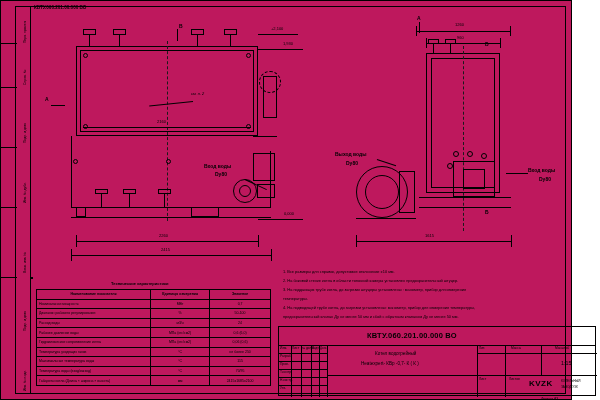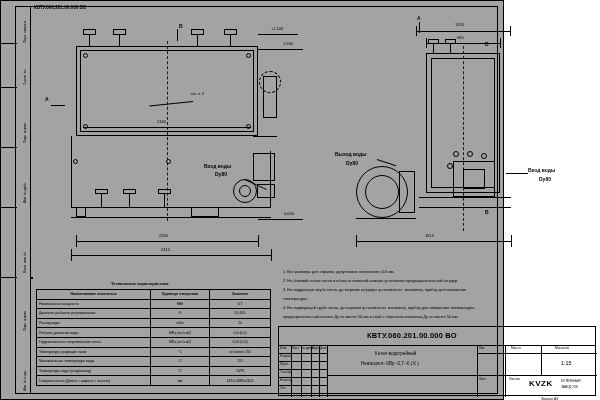--- a/index.html
+++ b/index.html
@@ -1,17 +1,17 @@
 <!DOCTYPE html>
 <html><head>
 <meta charset="utf-8">
 <style>
   html,body{margin:0;padding:0;background:#fff;}
   body{width:600px;height:400px;overflow:hidden;font-family:"Liberation Sans",sans-serif;color:#000;}
-  .sheet{position:relative;width:504px;height:400px;box-sizing:border-box;border:1px solid #000;background:#a3a3a3;}
+  .sheet{position:relative;width:572px;height:400px;box-sizing:border-box;border:1px solid #000;background:#be185d;}
   .frame{position:absolute;left:14px;top:5px;right:5px;bottom:5px;border:1.4px solid #000;box-sizing:border-box;}
   
   .lstrip{position:absolute;left:14px;top:5px;width:16px;bottom:5px;border-right:1.2px solid #000;box-sizing:border-box;}
   .lcell{position:absolute;left:0;width:16px;border-bottom:1px solid #000;box-sizing:border-box;}
   .vtext{position:absolute;transform-origin:0 0;transform:rotate(-90deg);white-space:nowrap;font-size:3.4px;color:#000;}
   .lbl{position:absolute;font-size:4.6px;white-space:nowrap;}
   .bold{font-weight:bold;}
   .ln{position:absolute;background:#000;}
   .h{height:0.7px;}
   .v{width:0.7px;}

